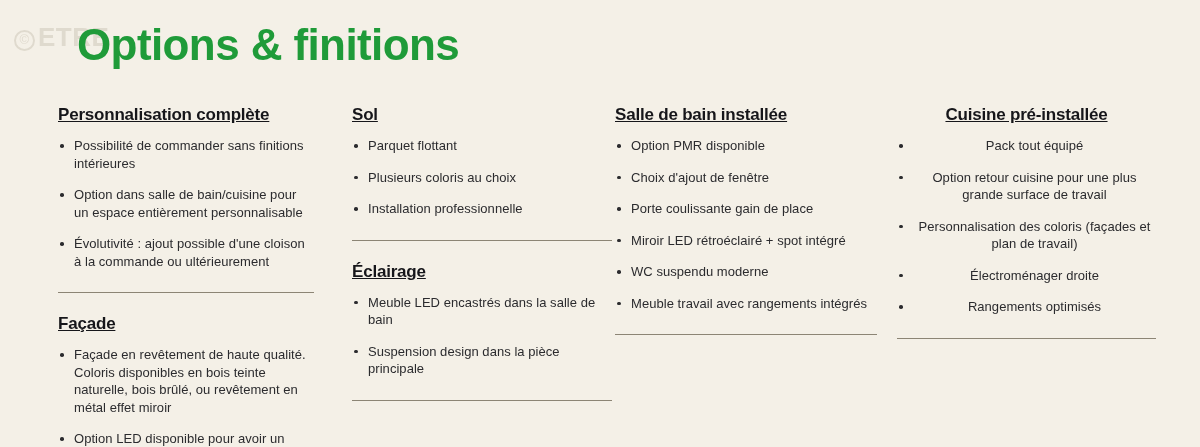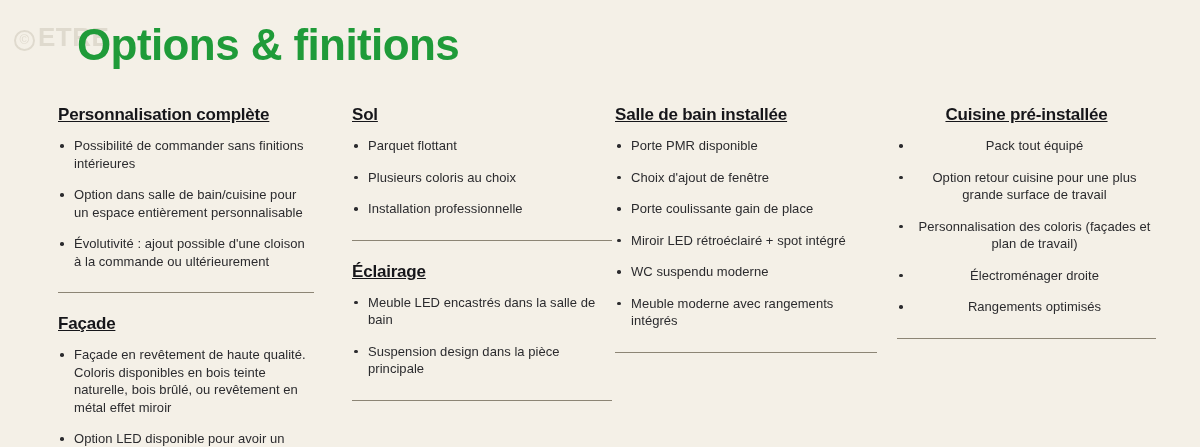--- a/index.html
+++ b/index.html
@@ -178,26 +178,26 @@
             <li>Meuble LED encastrés dans la salle de bain</li>
             <li>Suspension design dans la pièce principale</li>
           </ul>
         </div>
         <hr class="divider tail">
       </div>
       <div class="col col-2">
         <div class="group">
           <h2 class="group-heading">Salle de bain installée</h2>
           <ul class="bullets">
-            <li>Porte PMR disponible</li>
+            <li>Option PMR disponible</li>
             <li>Choix d'ajout de fenêtre</li>
             <li>Porte coulissante gain de place</li>
             <li>Miroir LED rétroéclairé + spot intégré</li>
             <li>WC suspendu moderne</li>
-            <li>Meuble moderne avec rangements intégrés</li>
+            <li>Meuble travail avec rangements intégrés</li>
           </ul>
         </div>
         <hr class="divider tail">
       </div>
       <div class="col col-3">
         <div class="group">
           <h2 class="group-heading">Cuisine pré-installée</h2>
           <ul class="bullets">
             <li>Pack tout équipé</li>
             <li>Option retour cuisine pour une plus grande surface de travail</li>

